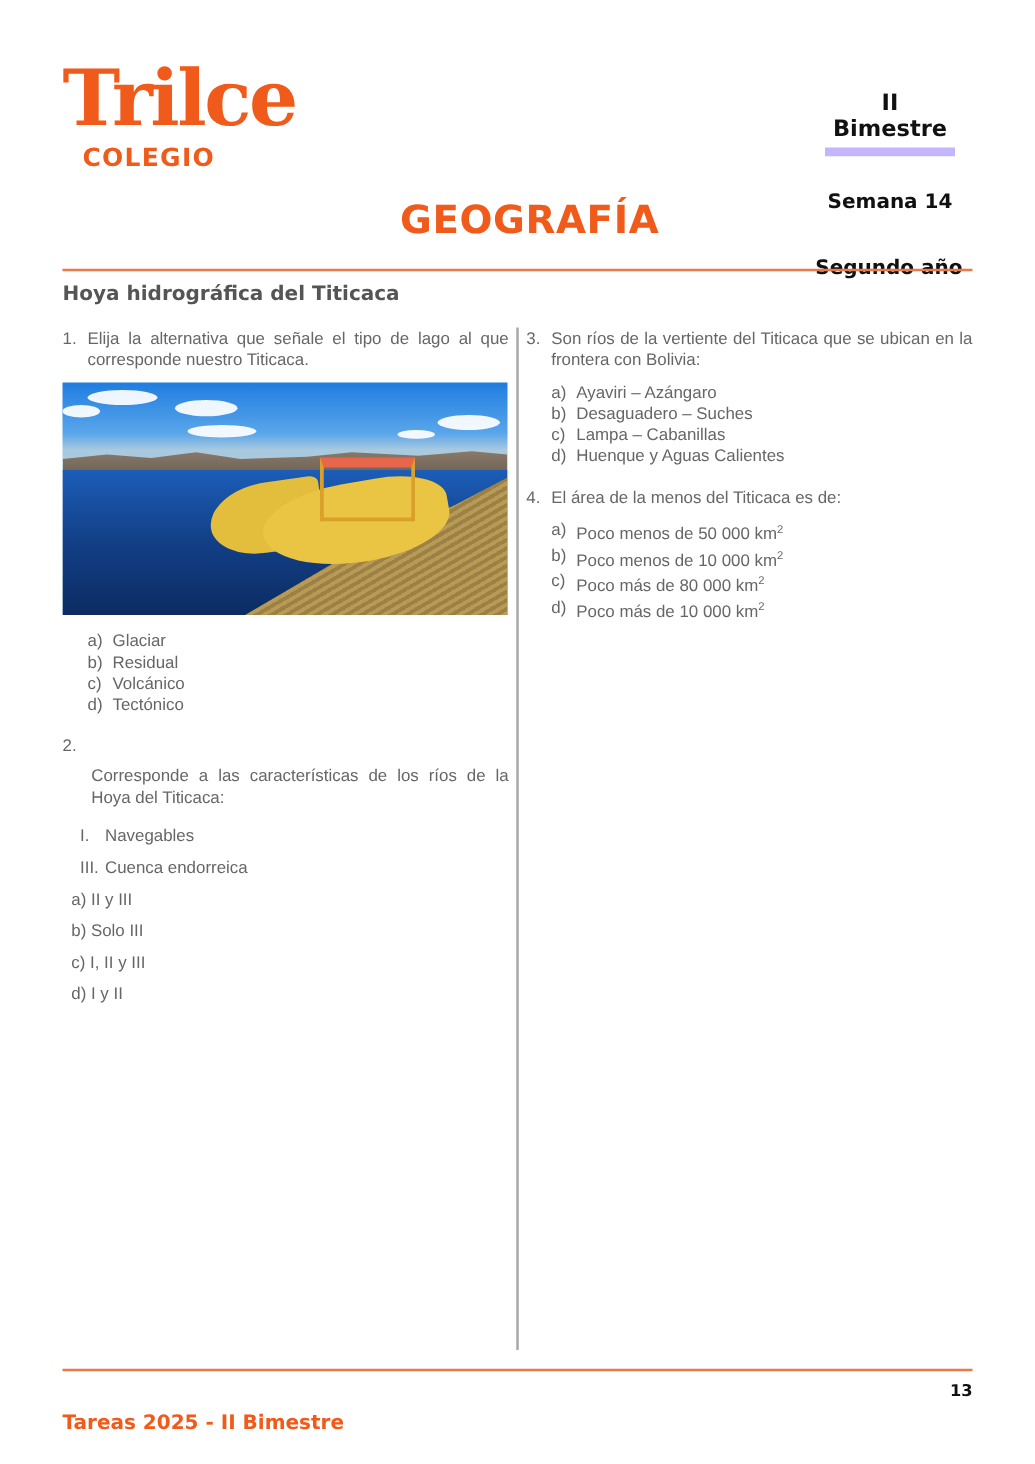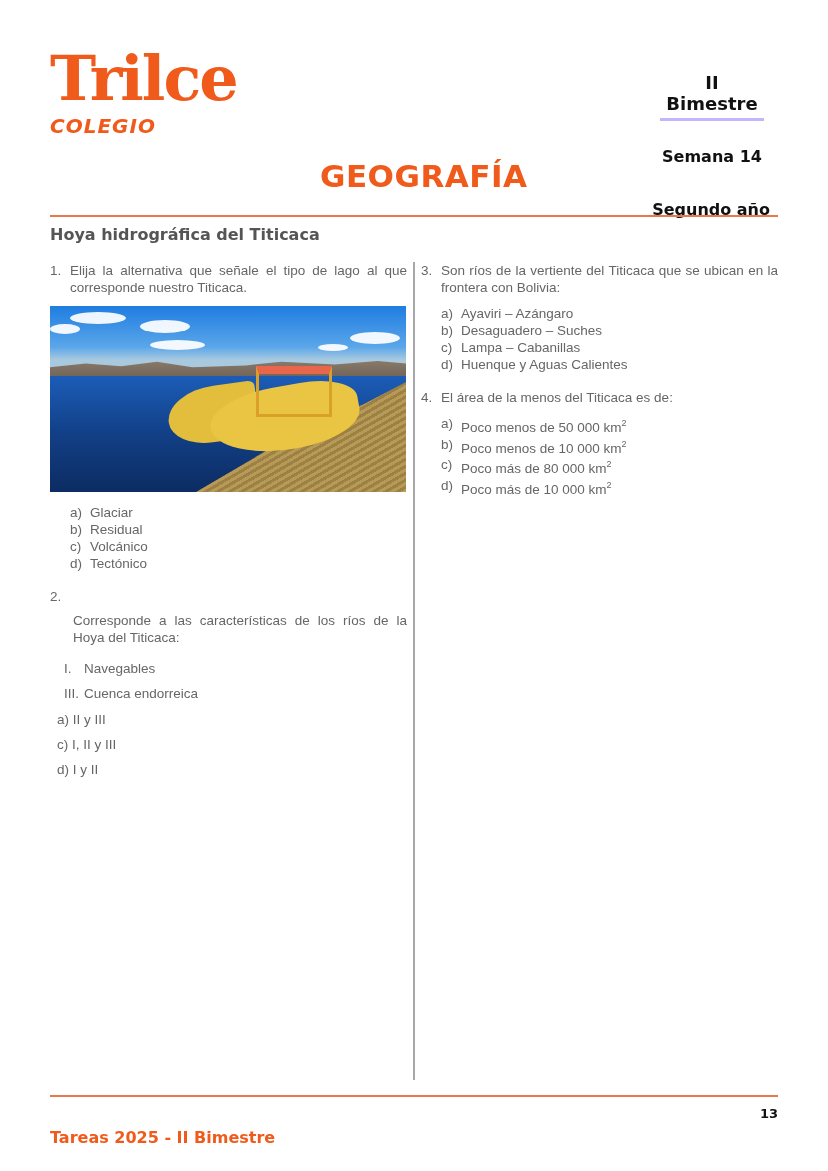--- a/index.html
+++ b/index.html
@@ -1,23 +1,23 @@
 <!DOCTYPE html>
 <html><head>
 <meta charset="utf-8">
 <style>
   html, body { margin: 0; padding: 0; background: #ffffff; }
   body { width: 828px; height: 1171px; position: relative; overflow: hidden; font-family: "Liberation Sans", sans-serif; color: #555; }
 
   .logo { position: absolute; left: 50px; top: 48px; }
   .logo-word { font-family: "DejaVu Serif", serif; font-weight: bold; font-size: 62px; color: #f05a1a; letter-spacing: -2px; line-height: 62px; }
-  .logo-sub { font-family: "DejaVu Sans", sans-serif; font-weight: bold; font-size: 20px; color: #f05a1a; letter-spacing: 1px; margin-top: 4px; font-style: italic; }
+  .logo-sub { font-family: "DejaVu Sans", sans-serif; font-weight: bold; font-size: 20px; color: #f05a1a; letter-spacing: 1px; margin-left: 16px; margin-top: 4px; }
 
   .meta { position: absolute; right: 58px; top: 72px; width: 120px; text-align: right; }
-  .meta-bimestre { font-family: "DejaVu Sans", sans-serif; font-weight: bold; font-size: 18px; color: #111; text-align: center; padding-bottom: 4px; border-bottom: 3px solid #c4b5fd; width: 104px; margin-left: auto; margin-right: 6px; }
+  .meta-bimestre { font-family: "DejaVu Sans", sans-serif; font-weight: bold; font-size: 18px; color: #111; text-align: center; padding-bottom: 4px; border-bottom: 7px solid #c4b5fd; width: 104px; margin-left: auto; margin-right: 6px; }
   .meta-semana { font-family: "DejaVu Sans", sans-serif; font-weight: bold; font-size: 16px; color: #111; margin-top: 26px; margin-right: 6px; text-align: center; width: 104px; margin-left: auto;}
   .meta-year { font-family: "DejaVu Sans", sans-serif; font-weight: bold; font-size: 16px; color: #111; margin-top: 34px; text-align: right; white-space: nowrap; }
 
   .subject { position: absolute; left: 320px; top: 158px; font-family: "DejaVu Sans", sans-serif; font-weight: bold; font-size: 31px; color: #f05a1a; letter-spacing: 0.5px; }
 
   .rule-top { position: absolute; left: 50px; top: 215px; width: 728px; height: 2px; background: #e8794a; }
   .section-title { position: absolute; left: 50px; top: 225px; font-family: "DejaVu Sans", sans-serif; font-weight: bold; font-size: 16px; color: #555; }
 
   .col-divider { position: absolute; left: 413px; top: 262px; width: 2px; height: 818px; background: #a8a8a8; }
 
@@ -126,20 +126,21 @@
         <span>Navegables</span>
       </div>
     <div class="roman-item">
         <span class="roman-l">III.</span>
         <span>Cuenca endorreica</span>
       </div>
   </div>
 
   <div class="alts">
     <div class="alt">a) II y III</div>
+    <div class="alt">b) Solo III</div>
     <div class="alt">c) I, II y III</div>
     <div class="alt">d) I y II</div>
   </div>
 </div>
 
 <div class="col-right">
   <div class="q">
     <span class="q-num">3.</span>
     <span class="q-text">Son ríos de la vertiente del Titicaca que se ubican en la frontera con Bolivia:</span>
   </div>

